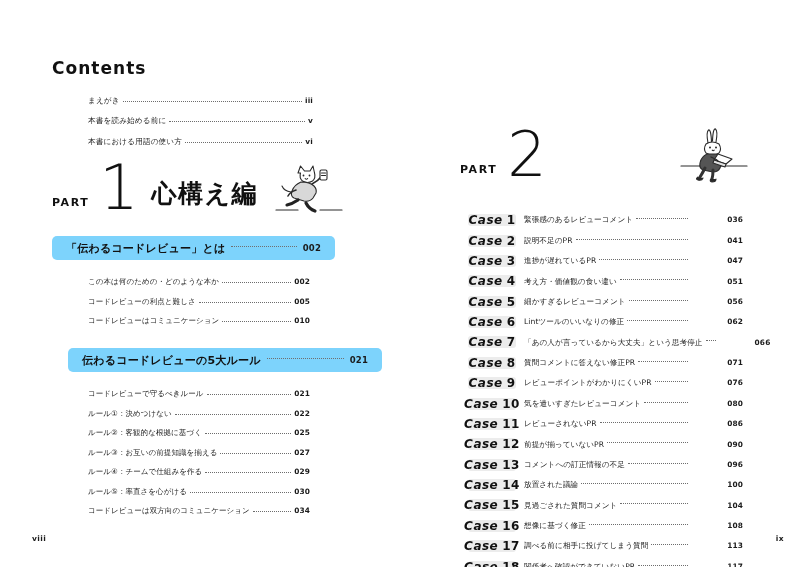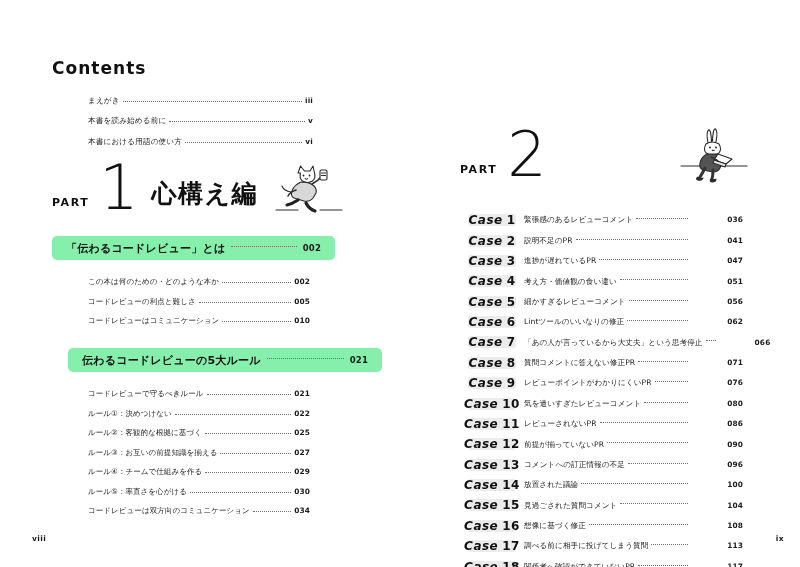--- a/index.html
+++ b/index.html
@@ -103,21 +103,21 @@
     letter-spacing: 0.06em;
     line-height: 1;
     padding-bottom: 8px;
     color: #111;
   }
 
   
   .section-bar {
     position: absolute;
     height: 24px;
-    background: #86efac;
+    background: #7dd3fc;
     border-radius: 5px;
     display: flex;
     align-items: center;
     padding: 0 14px 0 14px;
     box-sizing: border-box;
   }
   .section-bar .sec-label {
     font-size: 11px;
     font-weight: bold;
     letter-spacing: 0.02em;

